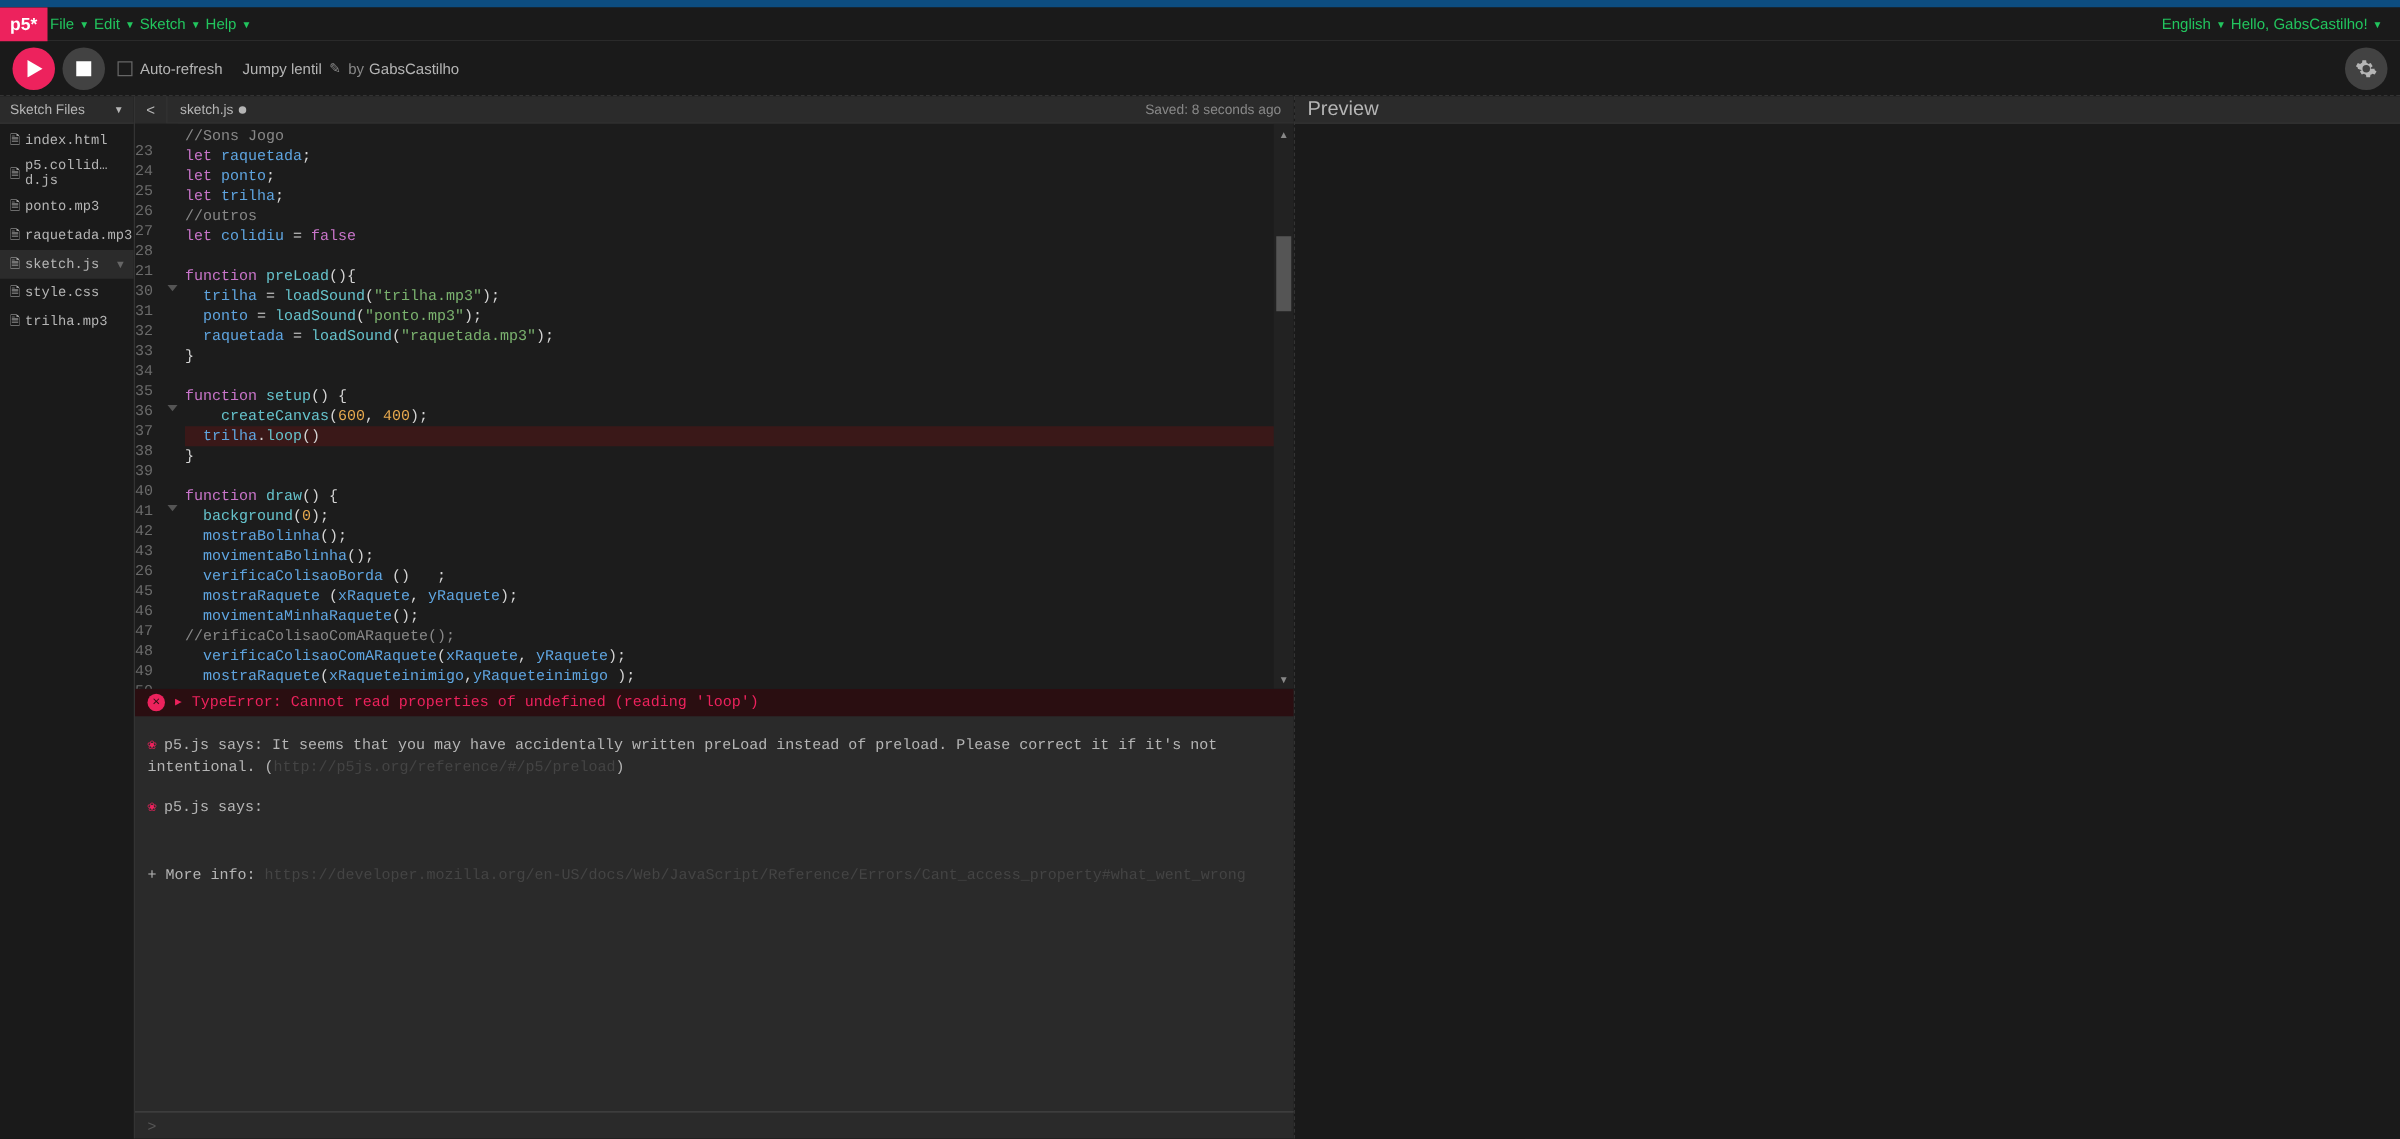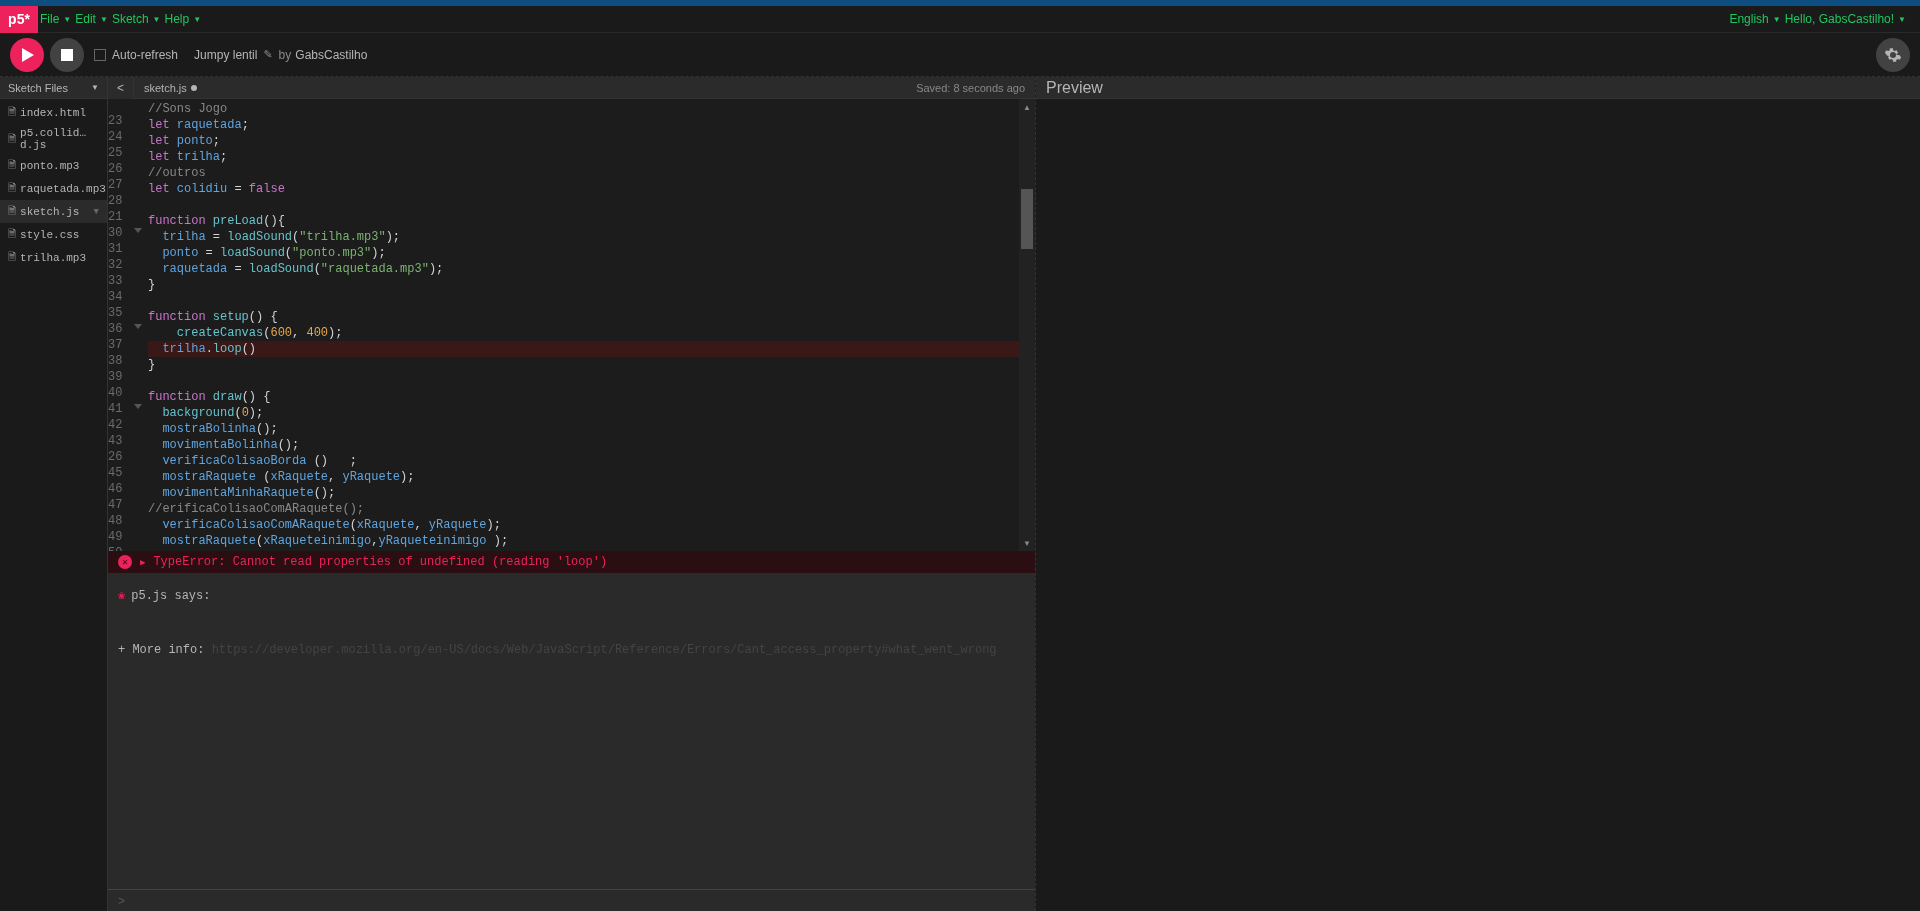--- a/index.html
+++ b/index.html
@@ -225,20 +225,23 @@
     </div>
 
     <div class="console">
       <div class="console-body">
         <div class="err-row">
           <span class="err-ico">✕</span>
           <span class="err-tri">▶</span>
           <span>TypeError: Cannot read properties of undefined (reading 'loop')</span>
         </div>
         <div class="msg-block">
+          <span class="flower">❀</span><span>p5.js says: It seems that you may have accidentally written preLoad instead of preload. Please correct it if it's not intentional. (</span><span class="link">http://p5js.org/reference/#/p5/preload</span><span>)</span>
+        </div>
+        <div class="msg-block">
           <span class="flower">❀</span><span>p5.js says:</span><br>
           <br><br>
           <span>+ More info: </span><span class="link">https://developer.mozilla.org/en-US/docs/Web/JavaScript/Reference/Errors/Cant_access_property#what_went_wrong</span>
         </div>
       </div>
       <div class="console-prompt">
         <span>&gt;</span>
       </div>
     </div>
   </div>

